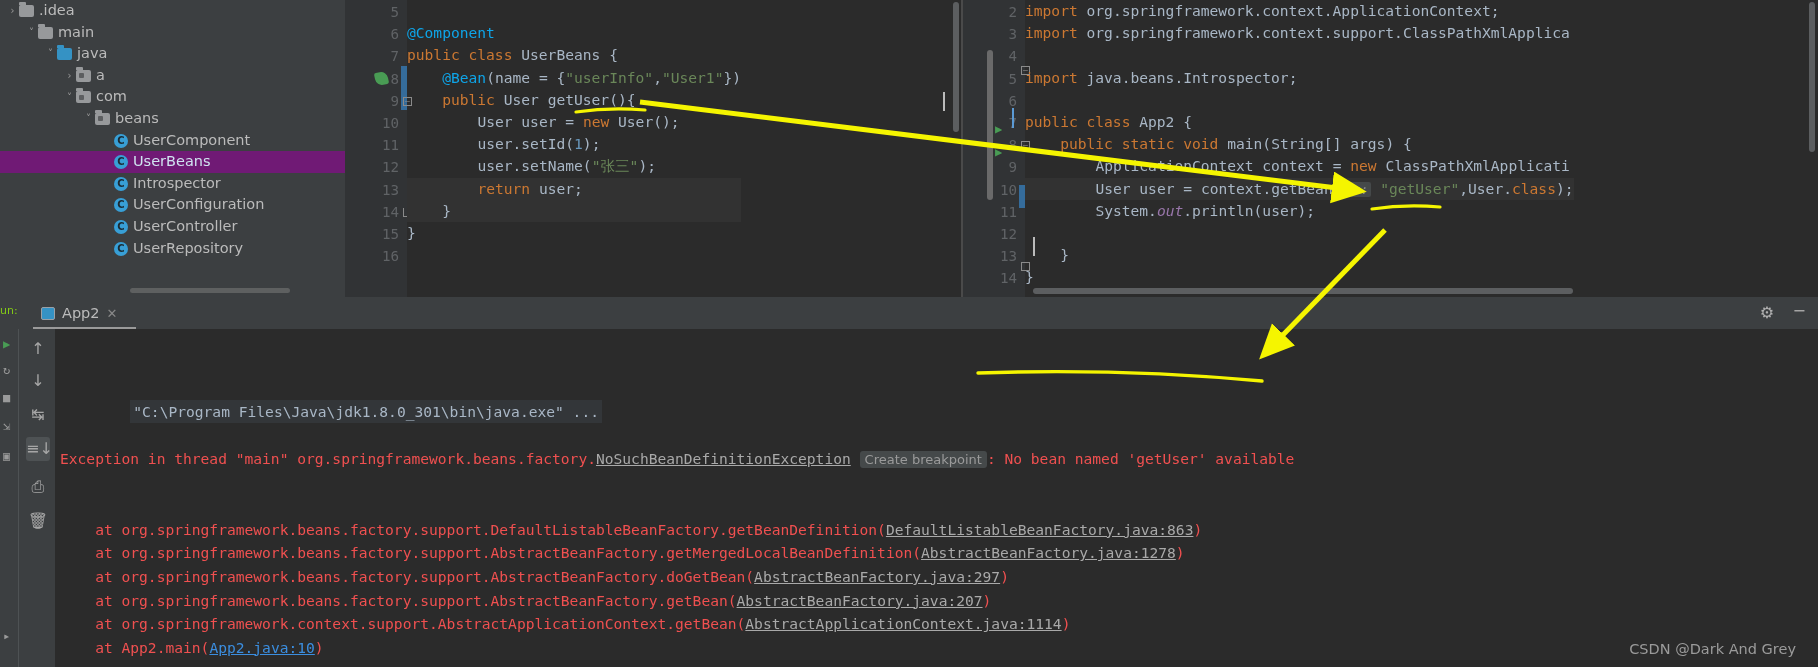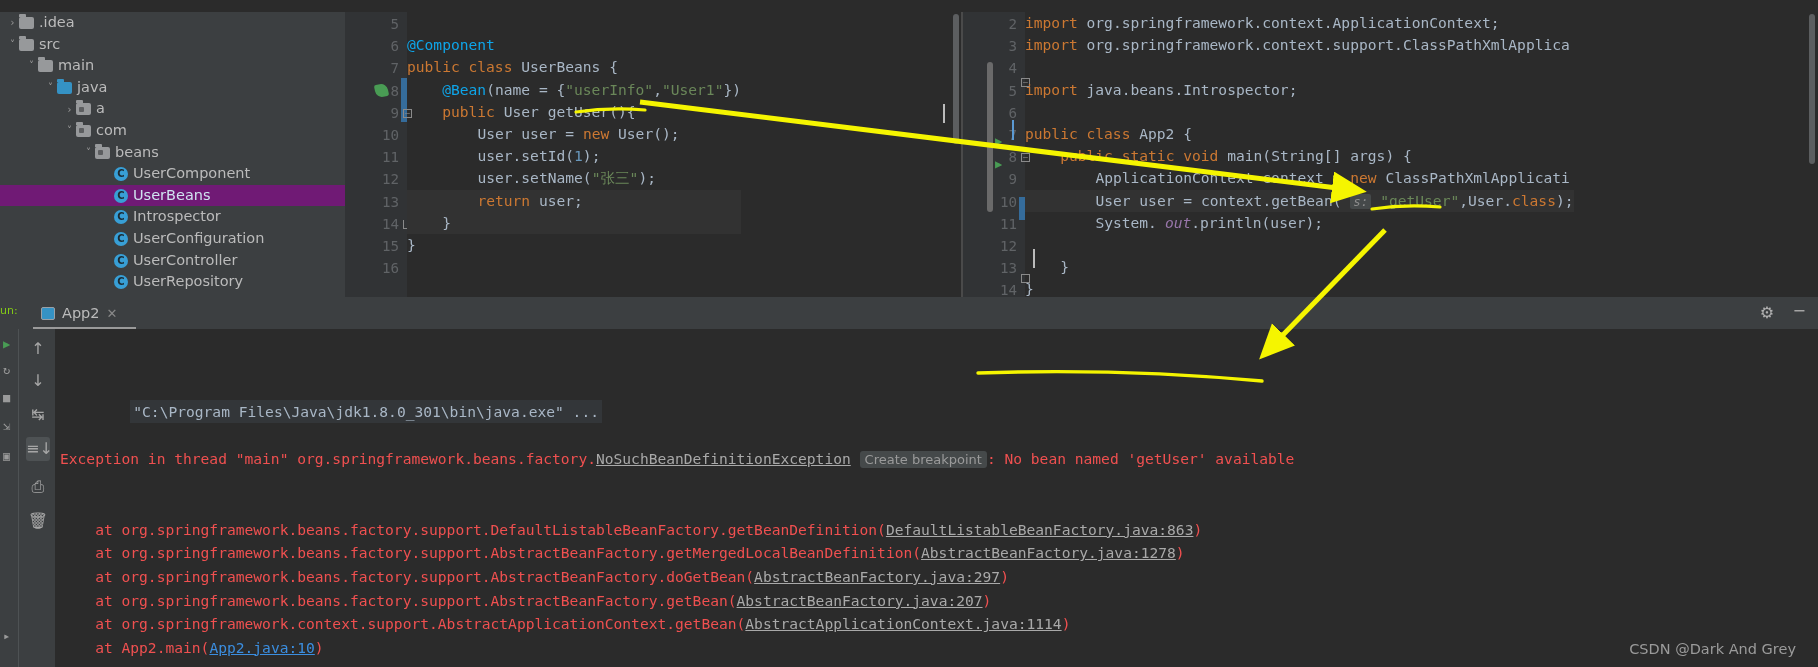--- a/index.html
+++ b/index.html
@@ -4,21 +4,21 @@
 <style>
   * { box-sizing: border-box; margin:0; padding:0; }
   html,body {
     width:1818px; height:667px; overflow:hidden;
     background:#2b2b2b;
     font-family:"DejaVu Sans Mono", monospace;
   }
   #root { position:relative; width:1818px; height:667px; }
 
   
-  .top { position:absolute; left:0; top:12px; width:1526px; height:297px; }
+  .top { position:absolute; left:0; top:0; width:1526px; height:297px; }
 
   
   .tree {
     position:absolute; left:0; top:0; width:345px; height:297px;
     background:#3c3f41; overflow:hidden;
     font-family:"DejaVu Sans", sans-serif;
   }
   .tnode {
     position:relative; height:21.6px; line-height:21.6px;
     color:#bbbbbb; font-size:14.5px; white-space:nowrap;
@@ -79,21 +79,21 @@
     text-align:right; width:44px;
   }
   .code { position:absolute; left:62px; top:0; }
   .cline { height:22.2px; line-height:22.2px; }
   .cline.hl { background:#323232; }
   .kw   { color:#cc7832; }
   .str  { color:#6a8759; }
   .num  { color:#6897bb; }
   .anno { color:#0ea5e9; }
   .txt  { color:#a9b7c6; }
-  .fld  { color:#9876aa; font-style:italic;margin-left:8px; }
+  .fld  { color:#9876aa; font-style:italic; }
   .hint {
     background:#45494a; color:#8c8c8c; font-size:12.5px;
     padding:0 3px; border-radius:2px; font-style:italic;
   }
   .runtri { color:#499c54; font-size:12px; }
   .bean-ico{
     position:absolute; width:13px; height:13px;
     background:#499c54; border-radius:2px 7px 2px 7px;
     transform:rotate(-12deg);
   }
@@ -191,21 +191,20 @@
 </head>
 <body>
 
 <div id="root">
 
   <div class="top">
 
     <div class="tree">
       <div id="tree-items">
           <div class="tnode"><span style="display:inline-block;width:6px"></span><span class="arrow">›</span><span class="folder"></span><span class="tlabel">.idea</span></div>
-          <div class="tnode"><span style="display:inline-block;width:6px"></span><span class="arrow">˅</span><span class="folder"></span><span class="tlabel">src</span></div>
           <div class="tnode"><span style="display:inline-block;width:25px"></span><span class="arrow">˅</span><span class="folder"></span><span class="tlabel">main</span></div>
           <div class="tnode"><span style="display:inline-block;width:44px"></span><span class="arrow">˅</span><span class="folder blue"></span><span class="tlabel">java</span></div>
           <div class="tnode"><span style="display:inline-block;width:63px"></span><span class="arrow">›</span><span class="folder pkg"></span><span class="tlabel">a</span></div>
           <div class="tnode"><span style="display:inline-block;width:63px"></span><span class="arrow">˅</span><span class="folder pkg"></span><span class="tlabel">com</span></div>
           <div class="tnode"><span style="display:inline-block;width:82px"></span><span class="arrow">˅</span><span class="folder pkg"></span><span class="tlabel">beans</span></div>
           <div class="tnode"><span style="display:inline-block;width:101px"></span><span class="arrow"></span><span class="cico">C</span><span class="tlabel">UserComponent</span></div>
           <div class="tnode sel"><span style="display:inline-block;width:101px"></span><span class="arrow"></span><span class="cico">C</span><span class="tlabel">UserBeans</span></div>
           <div class="tnode"><span style="display:inline-block;width:101px"></span><span class="arrow"></span><span class="cico">C</span><span class="tlabel">Introspector</span></div>
           <div class="tnode"><span style="display:inline-block;width:101px"></span><span class="arrow"></span><span class="cico">C</span><span class="tlabel">UserConfiguration</span></div>
           <div class="tnode"><span style="display:inline-block;width:101px"></span><span class="arrow"></span><span class="cico">C</span><span class="tlabel">UserController</span></div>

